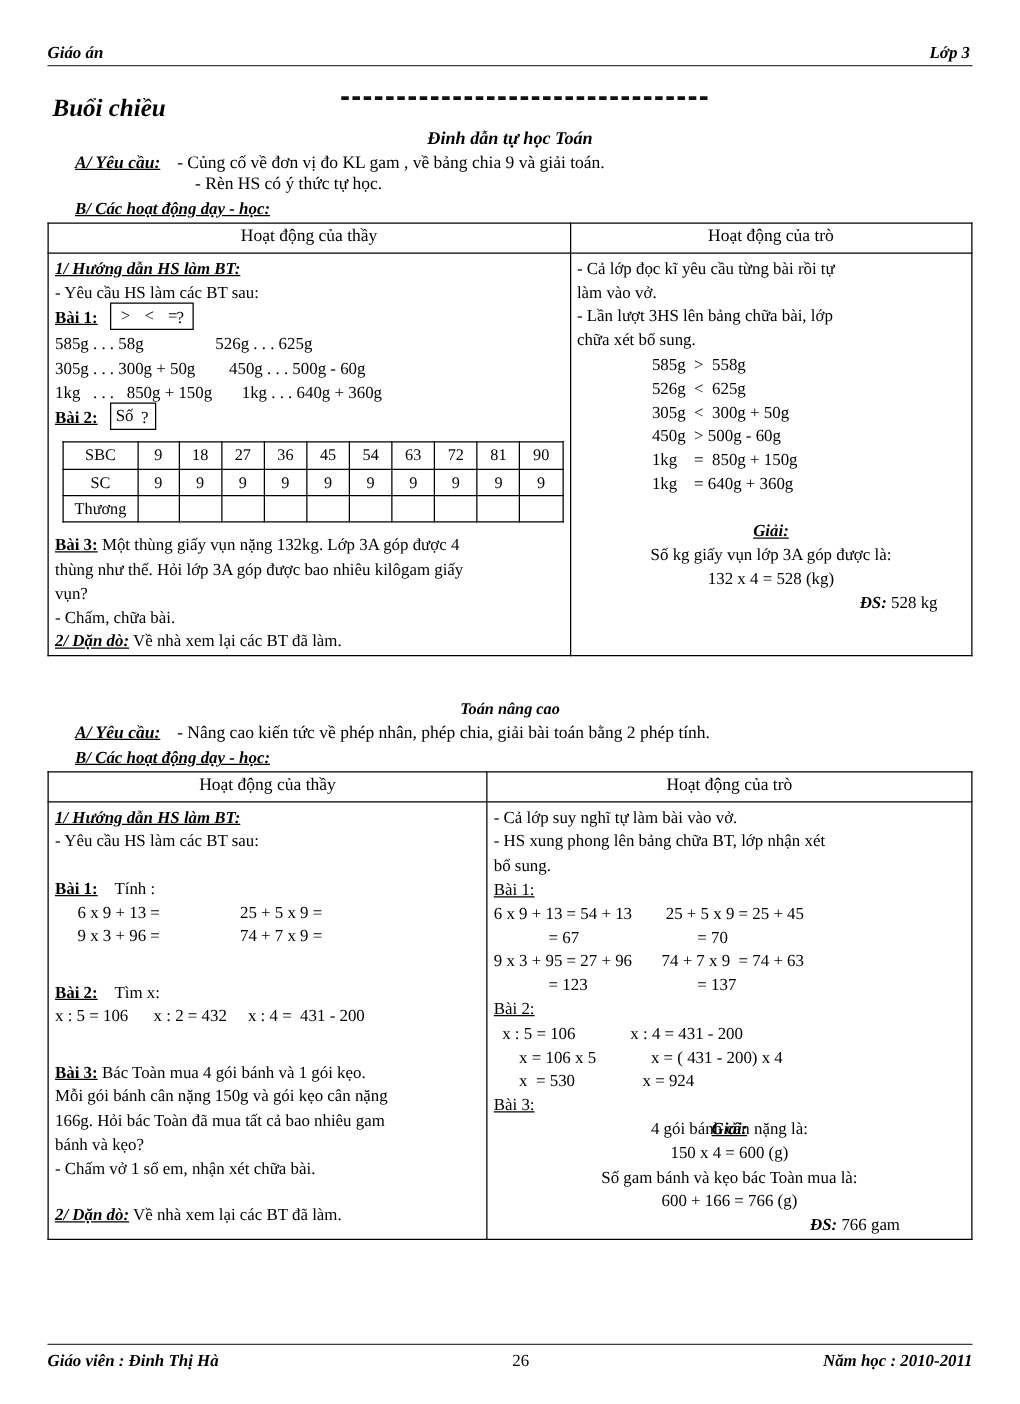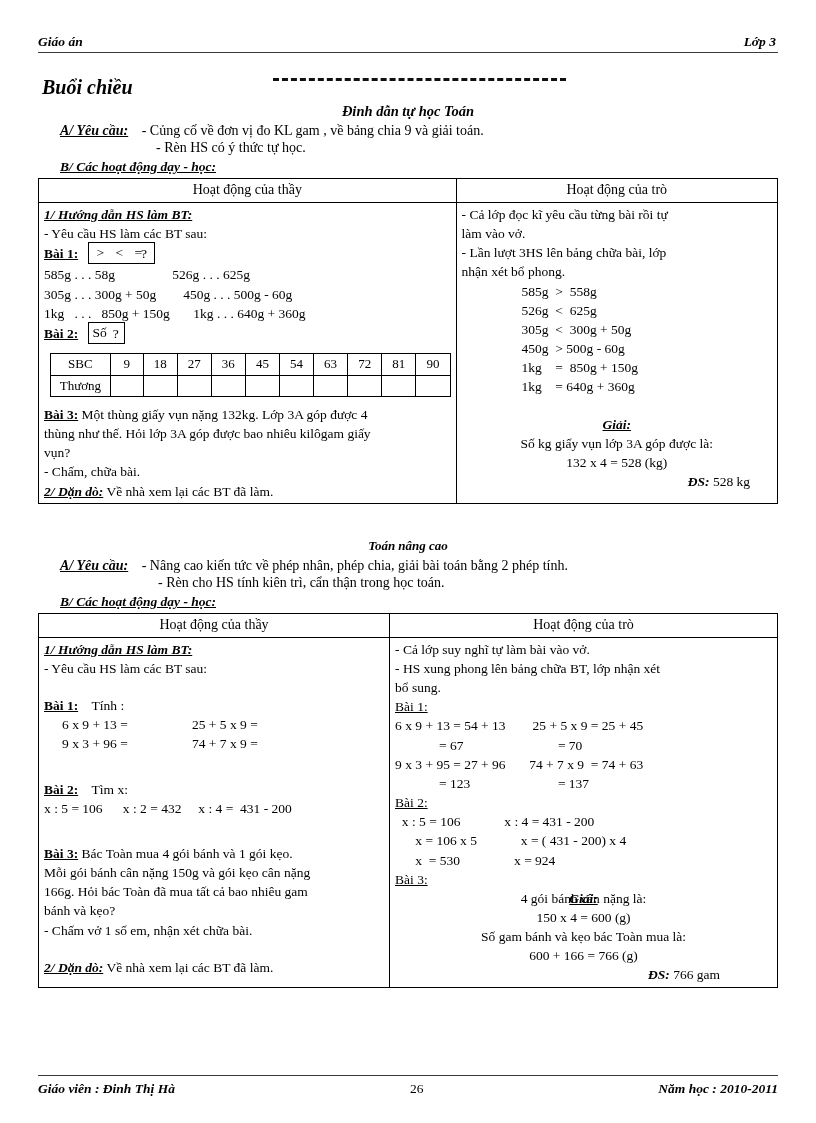--- a/index.html
+++ b/index.html
@@ -267,20 +267,33 @@
               <td class="num">27</td>
               <td class="num">36</td>
               <td class="num">45</td>
               <td class="num">54</td>
               <td class="num">63</td>
               <td class="num">72</td>
               <td class="num">81</td>
               <td class="num">90</td>
             </tr>
             <tr>
+              <td class="rowhead">SC</td>
+              <td class="num">9</td>
+              <td class="num">9</td>
+              <td class="num">9</td>
+              <td class="num">9</td>
+              <td class="num">9</td>
+              <td class="num">9</td>
+              <td class="num">9</td>
+              <td class="num">9</td>
+              <td class="num">9</td>
+              <td class="num">9</td>
+            </tr>
+            <tr>
               <td class="rowhead">Thương</td>
               <td class="num"></td>
               <td class="num"></td>
               <td class="num"></td>
               <td class="num"></td>
               <td class="num"></td>
               <td class="num"></td>
               <td class="num"></td>
               <td class="num"></td>
               <td class="num"></td>
@@ -301,21 +314,21 @@
             <span>Về nhà xem lại các BT đã làm.</span>
           </div>
         </div>
       </td>
 
       <td>
         <div class="cell-body">
           <div>- Cả lớp đọc kĩ yêu cầu từng bài rồi tự</div>
           <div>làm vào vở.</div>
           <div>- Lần lượt 3HS lên bảng chữa bài, lớp</div>
-          <div>nhận xét bổ phong.</div>
+          <div>chữa xét bổ sung.</div>
           <div class="pad-l60">
             <div class="ln">585g  &gt;  558g</div>
             <div class="ln">526g  &lt;  625g</div>
             <div class="ln">305g  &lt;  300g + 50g</div>
             <div class="ln">450g  &gt; 500g - 60g</div>
             <div class="ln">1kg    =  850g + 150g</div>
             <div class="ln">1kg    = 640g + 360g</div>
           </div>
           <div class="gap-md"></div>
           <div class="giai">Giải:</div>
@@ -331,23 +344,20 @@
   </tbody>
     </table>
 
   <div class="spacer-between"></div>
 
   <div class="center-title small">Toán nâng cao</div>
 
   <div class="req-line">
     <span class="lbl"><u>A/ Yêu cầu:</u></span>
     <span class="pad-l10">- Nâng cao kiến tức về phép nhân, phép chia, giải bài toán bằng 2 phép tính.</span>
-  </div>
-  <div class="req-line indent2">
-    <span>- Rèn cho HS tính kiên trì, cẩn thận trong học toán.</span>
   </div>
 
   <div class="sect-b">
     <u>B/ Các hoạt động dạy - học:</u>
   </div>
 
   <table class="main">
     <colgroup>
         <col style="width:47.5%">
         <col style="width:52.5%">

